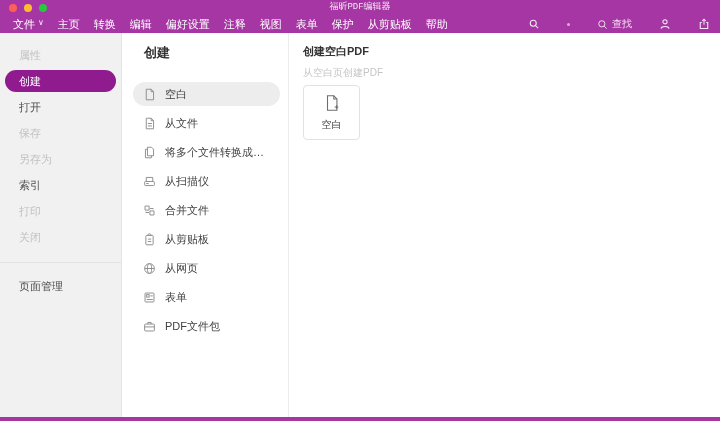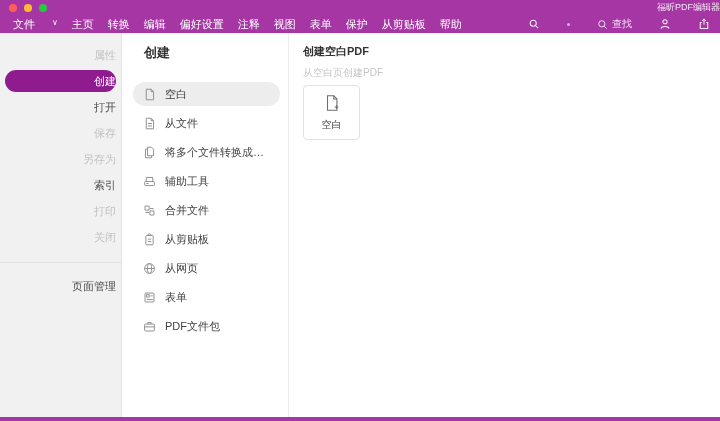--- a/index.html
+++ b/index.html
@@ -5,50 +5,50 @@
   * { margin:0; padding:0; box-sizing:border-box; }
   html,body { background:#d8d8d8; }
   .window{
     width:720px; height:421px; position:relative; overflow:hidden;
     font-family:"Liberation Sans", sans-serif; background:#ffffff;
     -webkit-font-smoothing:antialiased;
   }
   
   .titlebar{
     height:15px; background:#A636A4; position:relative;
-    display:flex; align-items:center; justify-content:flex-end;
+    display:flex; align-items:center; justify-content:center;font-family:Liberation Mono, monospace;
   }
   .traffic-lights{ position:absolute; left:9px; top:4px; display:flex; gap:7px; }
   .tl{ width:8px; height:8px; border-radius:50%; display:inline-block; cursor:pointer; }
   .tl.red{ background:#FF5F57; }
   .tl.yellow{ background:#FEBC2E; }
   .tl.green{ background:#28C840; }
   .win-title{ color:rgba(255,255,255,.88); font-size:9px; line-height:15px; }
   
   .menubar{
     height:18px; background:#A636A4; display:flex; align-items:center;
     padding:0 10px 0 6px; color:#ffffff; font-size:11px; white-space:nowrap;
   }
-  .menu-item{ padding:0 7px; line-height:18px; cursor:default; display:flex; align-items:center; gap:17px; }
+  .menu-item{ padding:0 7px; line-height:18px; cursor:default; display:flex; align-items:center; gap:3px; }
   .menu-item .chev{ font-size:8px; line-height:8px; opacity:.9; transform:translateY(-1px); }
   .menu-right{ margin-left:auto; display:flex; align-items:center; gap:27px; }
   .mb-icon{ display:flex; align-items:center; }
   .mb-icon svg{ display:block; }
   .search-field{ display:flex; align-items:center; gap:4px; color:rgba(255,255,255,.85); font-size:10px; }
   .mb-sep{ width:3px; height:3px; border-radius:50%; background:rgba(255,255,255,.6); }
   
   .body{ display:flex; height:384px; }
   
   .sidebar{
     width:122px; background:#F2F1F1; border-right:1px solid #E6E5E5;
     padding-top:9px; display:flex; flex-direction:column;
   }
   .side-item{
     height:22px; line-height:22px; margin:2px 5px; padding-left:14px;
-    font-size:11px; color:#4d4d4d; border-radius:11px; cursor:pointer;text-align:right;
+    font-size:11px; color:#4d4d4d; border-radius:11px; cursor:pointer;
   }
   .side-item.disabled{ color:#C2C0C0; cursor:default; }
   .side-item.selected{ background:#8F1B8F; color:#ffffff; }
   .side-divider{ height:1px; background:#E3E2E2; margin:12px 0 10px 0; }
   
   .create-panel{
     width:167px; background:#ffffff; border-right:1px solid #ECECEC;
     padding:11px 8px 0 11px;
   }
   .panel-title{ font-size:13px; font-weight:bold; color:#333333; margin:0 0 20px 11px; }
@@ -196,21 +196,21 @@
         </svg>
         <span class="lbl">将多个文件转换成PDF</span>
       </div>
 
       <div class="create-item">
         <svg width="13" height="13" viewBox="0 0 16 16" fill="none" stroke="#8f8f8f" stroke-width="1.2">
           <rect x="2" y="8" width="12" height="5" rx="1"></rect>
             <path d="M4 8V3h8v5"></path>
             <line x1="4" y1="10.5" x2="7" y2="10.5"></line>
         </svg>
-        <span class="lbl">辅助工具</span>
+        <span class="lbl">从扫描仪</span>
       </div>
 
       <div class="create-item">
         <svg width="13" height="13" viewBox="0 0 16 16" fill="none" stroke="#8f8f8f" stroke-width="1.2">
           <path d="M2.5 2.5h5v5h-5z"></path>
             <path d="M8.5 8.5h5v5h-5z"></path>
             <path d="M7.5 10.5h-4v-1"></path>
             <path d="M8.5 5.5h4v1"></path>
         </svg>
         <span class="lbl">合并文件</span>

